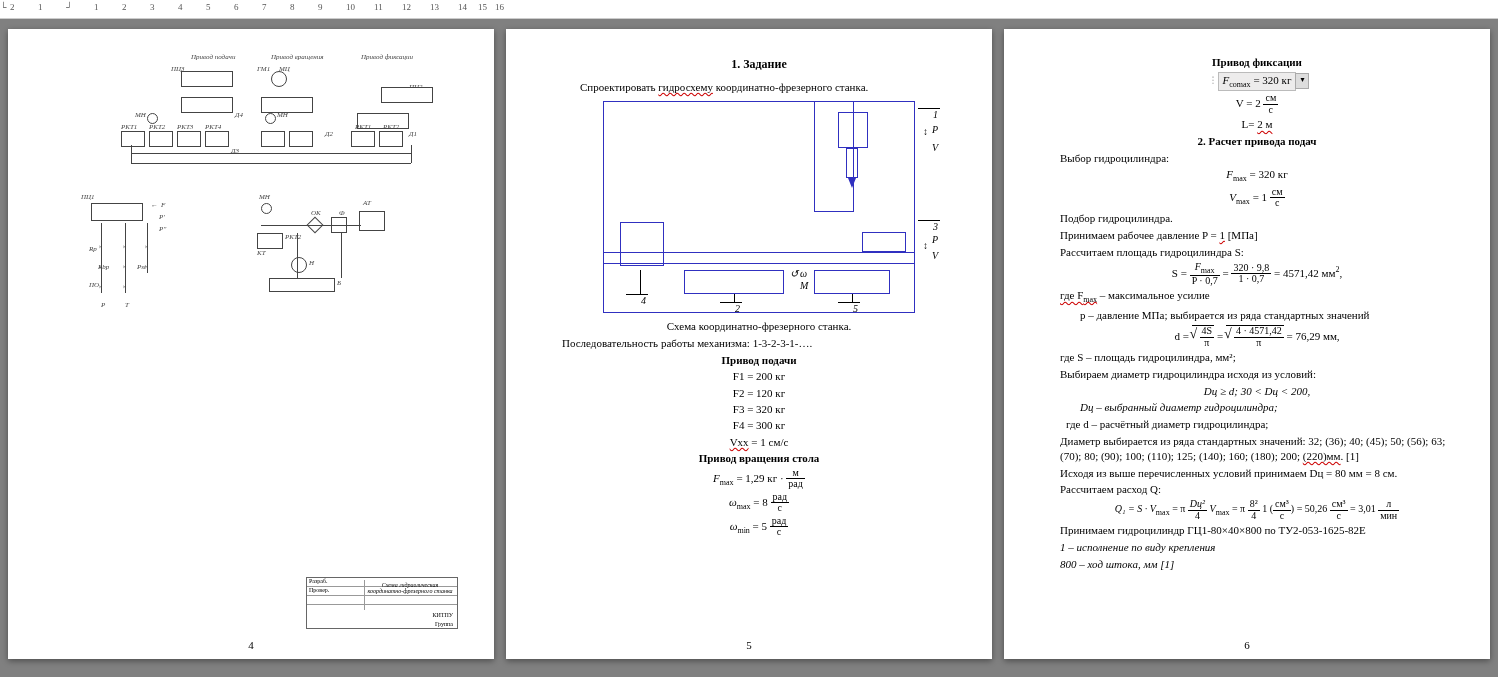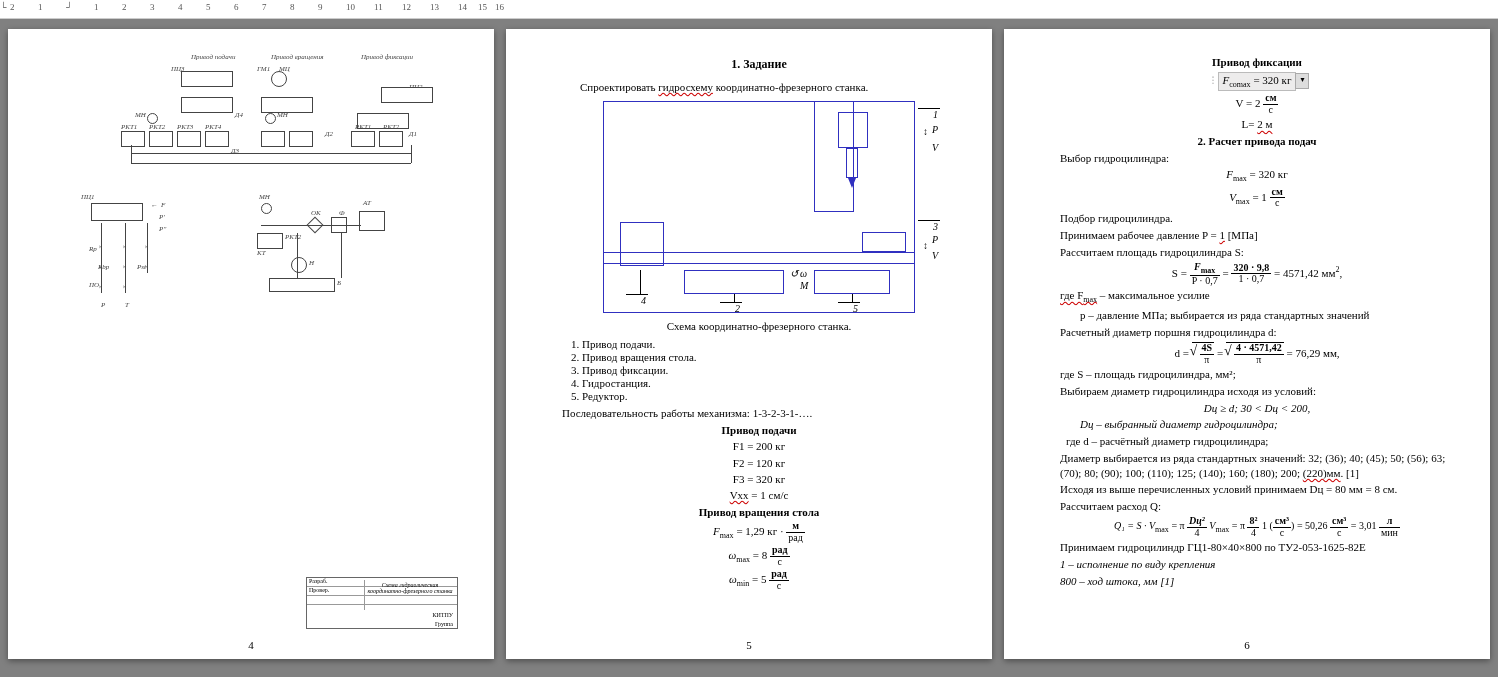--- a/index.html
+++ b/index.html
@@ -62,21 +62,21 @@
   .list { margin: 4px 0 4px 20px; padding: 0; }
   .list li { margin: 1px 0; font-size: 11px; }
   .eq { text-align: center; font-size: 11px; margin: 2px 0; line-height: 1.3; }
   .frac {
     display: inline-block;
     vertical-align: middle;
     text-align: center;
     font-size: 10px;
     line-height: 1.05;
   }
-  .frac .num { display: block; border-bottom: 1px solid #000; padding: 0 2px; font-weight: bold; }
+  .frac .num { display: block; border-bottom: 1px solid #000; padding: 0 2px; }
   .frac .den { display: block; padding: 0 2px; }
   sub { font-size: 8px; }
   sup { font-size: 8px; }
   .sqrt {
     display: inline-block;
     position: relative;
     padding-left: 8px;
     border-top: 1px solid #000;
   }
   .sqrt::before {
@@ -359,33 +359,27 @@
     <span class="arrow" style="position:absolute;top:166px;left:196px">ω</span>
     <span class="arrow" style="position:absolute;top:178px;left:196px">M</span>
 
     <div class="b" style="top:168px;left:210px;width:76px;height:24px"></div>
     <span class="vlead" style="top:192px;left:248px;height:8px"></span>
     <span class="leader" style="top:200px;left:234px">5</span>
   </div>
 
   <p class="para center">Схема координатно-фрезерного станка.</p>
 
-  <ol class="list">
-    <li>Привод подачи.</li>
-    <li>Привод вращения стола.</li>
-    <li>Привод фиксации.</li>
-    <li>Гидростанция.</li>
-    <li>Редуктор.</li>
-  </ol>
   <p class="para">Последовательность работы механизма: 1-3-2-3-1-….</p>
 
   <p class="para center"><b>Привод подачи</b></p>
   <p class="eq">F1 = 200 кг</p>
   <p class="eq">F2 = 120 кг</p>
   <p class="eq">F3 = 320 кг</p>
+  <p class="eq">F4 = 300 кг</p>
   <p class="eq">
     <span class="redwave">Vxx</span><span> = 1 см/с</span>
   </p>
 
   <p class="para center"><b>Привод вращения стола</b></p>
   <p class="eq">
     <i><span>F</span></i><sub>max</sub><span> = 1,29 кг · </span>
     <span class="frac"><span class="num">м</span><span class="den">рад</span></span>
   </p>
   <p class="eq">
@@ -439,21 +433,20 @@
     <span class="frac"><span class="num"><i><span>F</span></i><sub>max</sub></span><span class="den">P · 0,7</span></span>
     =
     <span class="frac"><span class="num">320 · 9,8</span><span class="den">1 · 0,7</span></span>
     <span> = 4571,42 мм</span><sup>2</sup><span>,</span>
   </p>
   <p class="para">
     <span class="redwave"><span>где F</span><sub>max</sub></span><span> – максимальное  усилие</span>
   </p>
   <p class="para" style="padding-left:20px">p – давление МПа; выбирается из ряда стандартных значений</p>
 
-  <p class="para">Расчетный диаметр поршня гидроцилиндра d:</p>
   <p class="eq">
     <span>d = </span>
     <span class="sqrt"><span class="frac"><span class="num">4S</span><span class="den">π</span></span></span>
     =
     <span class="sqrt"><span class="frac"><span class="num">4 · 4571,42</span><span class="den">π</span></span></span>
     <span> = 76,29 мм,</span>
   </p>
   <p class="para">где S – площадь гидроцилиндра, мм²;</p>
   <p class="para">Выбираем диаметр гидроцилиндра исходя из условий:</p>
   <p class="eq"><i>Dц ≥ d; 30 &lt; Dц &lt; 200,</i></p>

